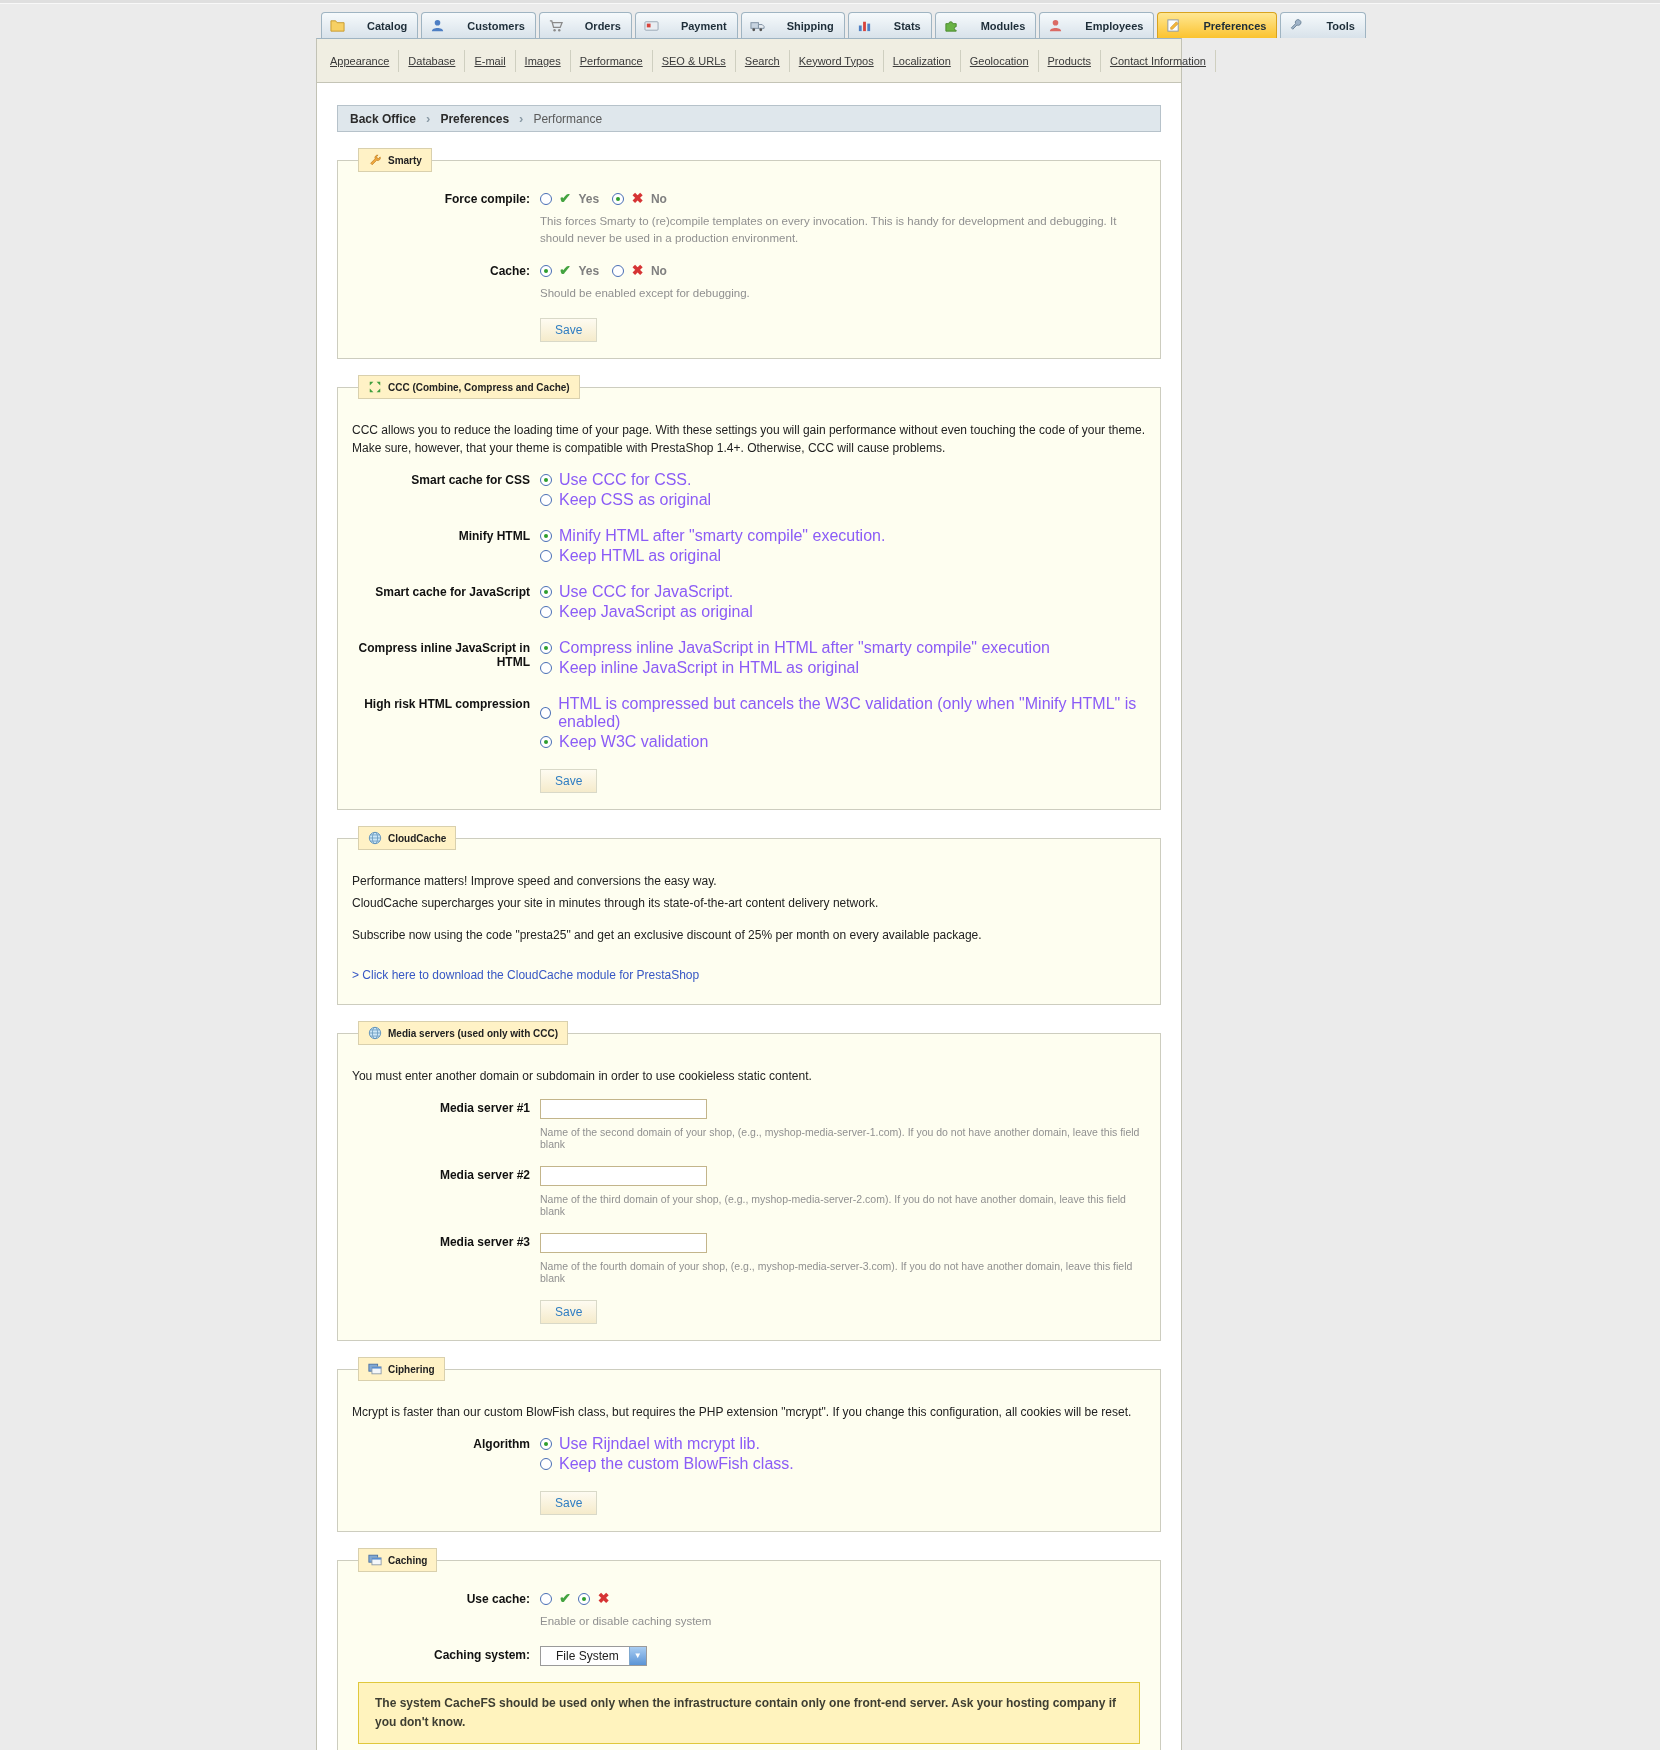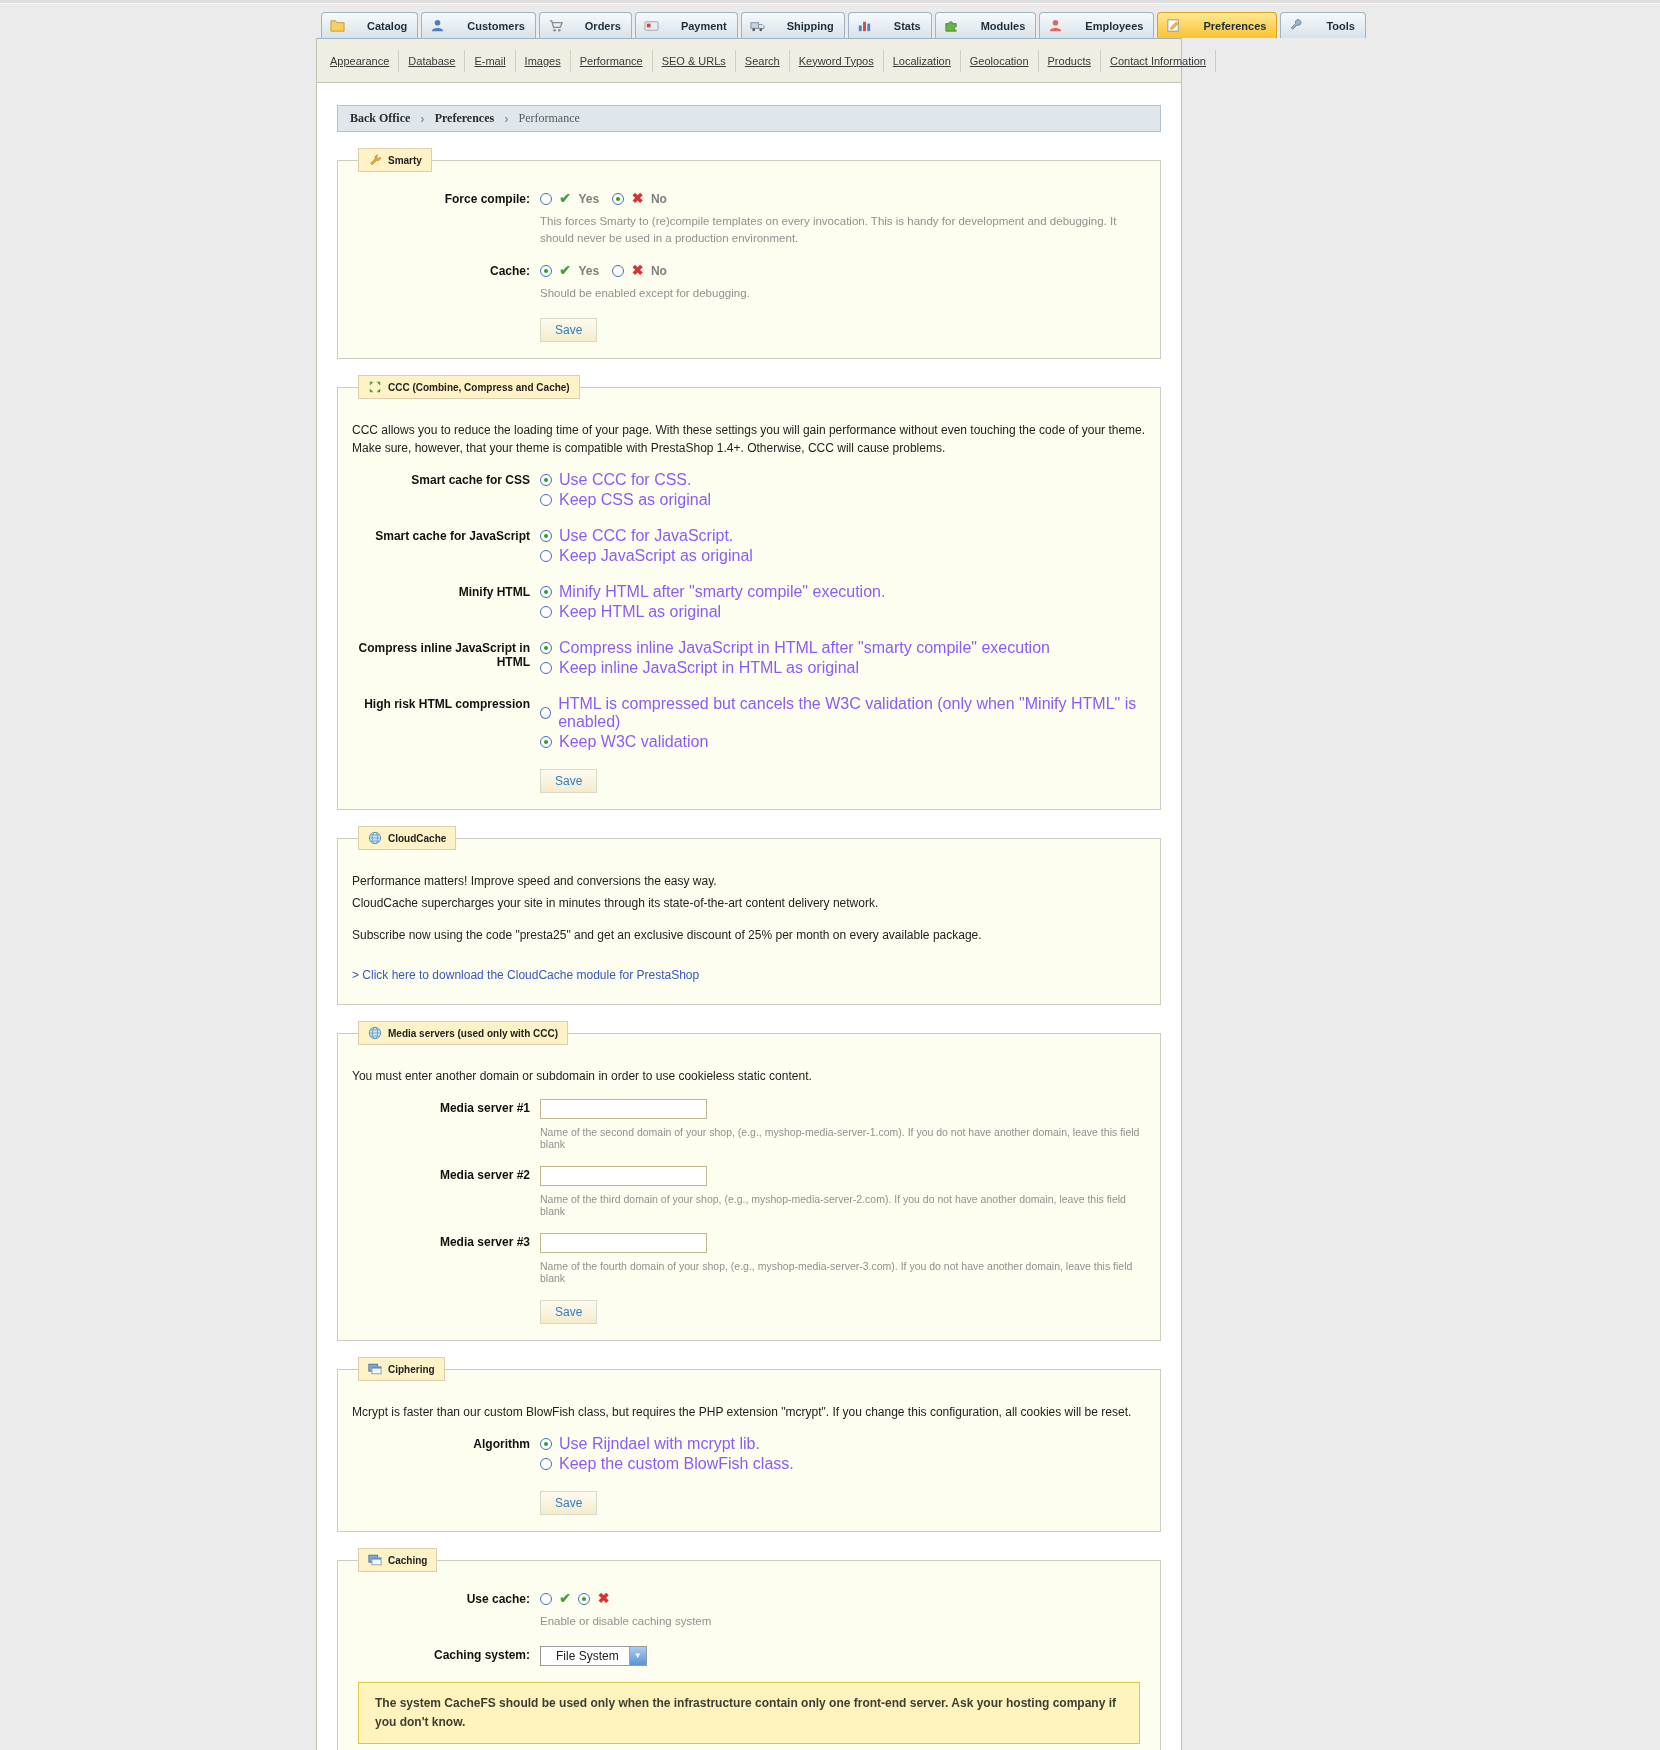--- a/index.html
+++ b/index.html
@@ -17,21 +17,21 @@
 
   
   .main-box { background: #FFFFFF; border: 1px solid #C2C2B5; border-top: 1px solid #9FB4C2; }
 
   
   .subnav { display: flex; align-items: center; background: #F0EEE2; border-bottom: 1px solid #C4C4B6; height: 44px; padding-left: 4px; }
   .subnav a { font-size: 11px; color: #3A3A3A; text-decoration: underline; padding: 5px 9px; border-right: 1px solid #CFCFC0; cursor: pointer; white-space: nowrap; }
 
   
   .breadcrumb { margin: 22px 20px 0 20px; background: #DFE7EC; border: 1px solid #B6C2CA; padding: 5px 12px; display: flex; align-items: center; font-size: 12px; }
-  .crumb { font-weight: bold; color: #2B2B2B; font-family: Liberation Serif, serif; }
+  .crumb { font-weight: bold; color: #2B2B2B; }
   .crumb.current { font-weight: normal; color: #5A5A5A; }
   .crumb-sep { color: #8A9AA5; font-weight: bold; margin: 0 10px; font-size: 13px; }
 
   
   .warning-bar { margin: 18px 20px 0 20px; background: #FFF5C2; border: 1px solid #E3C52C; padding: 8px 12px; display: flex; align-items: center; }
   .warning-bar svg { width: 18px; height: 18px; }
   .warning-text { font-weight: bold; color: #3F3F3F; margin-left: 10px; }
   .warning-link { font-weight: bold; color: #3F3F3F; text-decoration: underline; margin-left: 26px; cursor: pointer; }
   .warning-close { margin-left: auto; color: #5F5F5F; font-weight: bold; font-size: 15px; cursor: pointer; line-height: 1; }
 
@@ -233,42 +233,42 @@
               <span class="radio checked"></span>
               <span class="option-text">Use CCC for CSS.</span>
             </div>
           <div class="option-line">
               <span class="radio"></span>
               <span class="option-text">Keep CSS as original</span>
             </div>
         </div>
       </div>
       <div class="form-row">
+        <div class="form-label">Minify HTML</div>
+        <div class="form-control">
+          <div class="option-line">
+              <span class="radio checked"></span>
+              <span class="option-text">Minify HTML after "smarty compile" execution.</span>
+            </div>
+          <div class="option-line">
+              <span class="radio"></span>
+              <span class="option-text">Keep HTML as original</span>
+            </div>
+        </div>
+      </div>
+      <div class="form-row">
         <div class="form-label">Smart cache for JavaScript</div>
         <div class="form-control">
           <div class="option-line">
               <span class="radio checked"></span>
               <span class="option-text">Use CCC for JavaScript.</span>
             </div>
           <div class="option-line">
               <span class="radio"></span>
               <span class="option-text">Keep JavaScript as original</span>
-            </div>
-        </div>
-      </div>
-      <div class="form-row">
-        <div class="form-label">Minify HTML</div>
-        <div class="form-control">
-          <div class="option-line">
-              <span class="radio checked"></span>
-              <span class="option-text">Minify HTML after "smarty compile" execution.</span>
-            </div>
-          <div class="option-line">
-              <span class="radio"></span>
-              <span class="option-text">Keep HTML as original</span>
             </div>
         </div>
       </div>
       <div class="form-row">
         <div class="form-label">Compress inline JavaScript in HTML</div>
         <div class="form-control">
           <div class="option-line">
               <span class="radio checked"></span>
               <span class="option-text">Compress inline JavaScript in HTML after "smarty compile" execution</span>
             </div>

